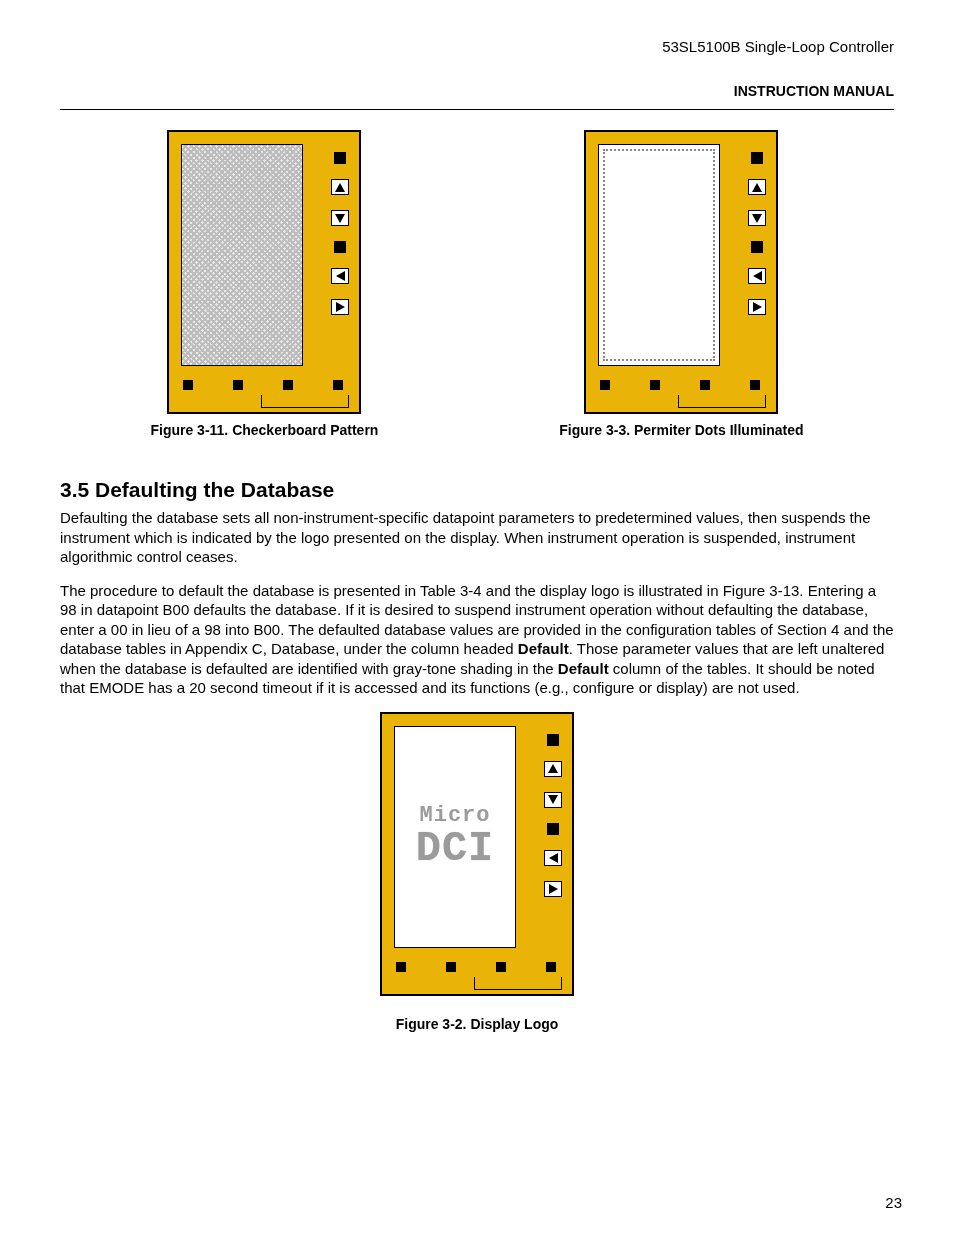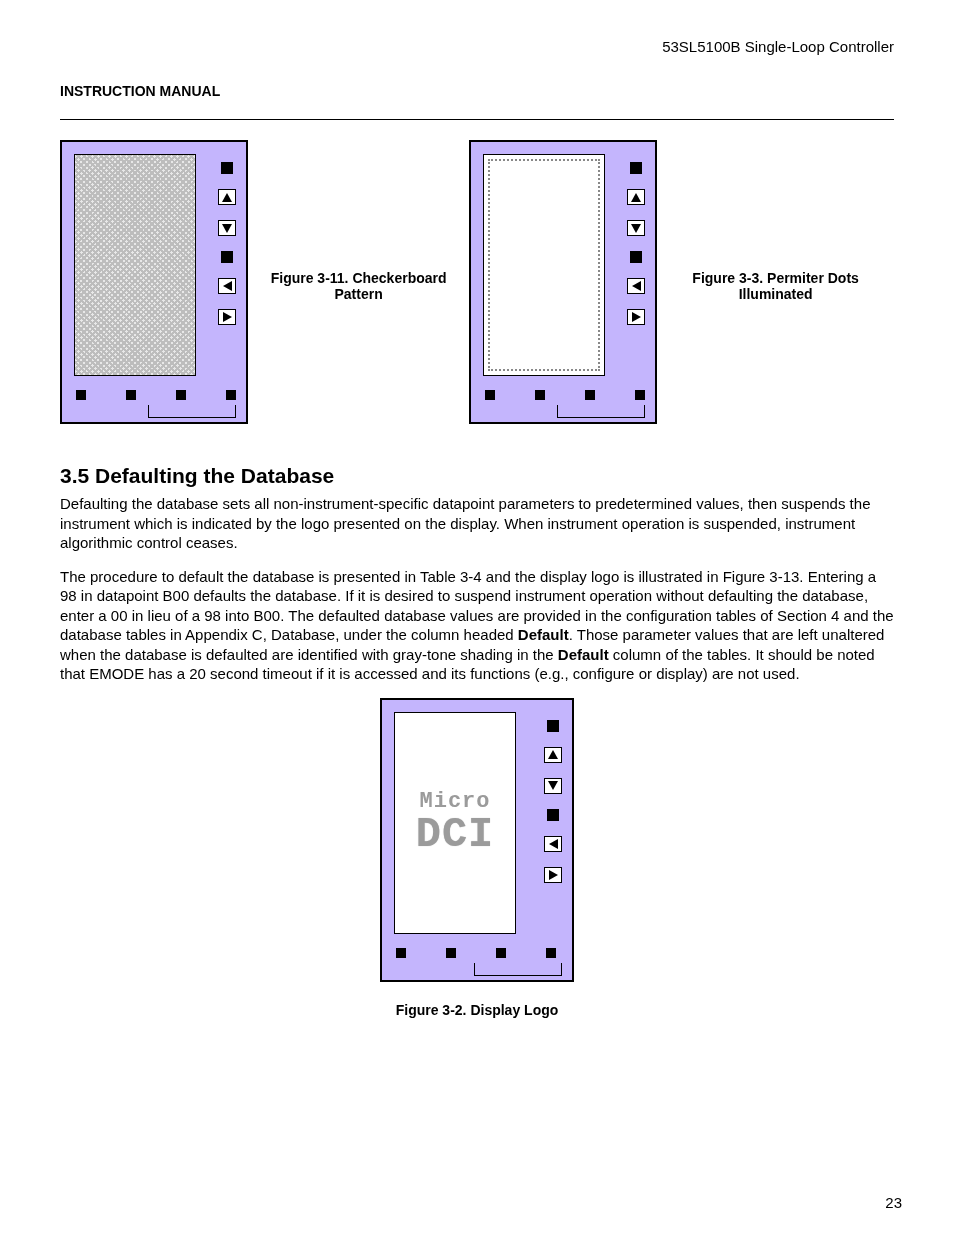--- a/index.html
+++ b/index.html
@@ -16,54 +16,54 @@
     position: relative;
     box-sizing: border-box;
     padding: 30px 60px 30px 60px;
   }
   .header-right {
     text-align: right;
     font-size: 15px;
     margin-top: 8px;
   }
   .header-subtitle {
-    text-align: left;
+    text-align: right;
     font-weight: bold;
     font-size: 14px;
     margin-top: 28px;
-    margin-bottom: 20px;
+    margin-bottom: 10px;
   }
   .hr {
     border: none;
     border-top: 1.5px solid #000;
     margin: 0 0 20px 0;
   }
   .figrow {
     display: flex;
     justify-content: space-around;
     margin-top: 10px;
   }
   .figcell {
     display: flex;
-    flex-direction: row;
+    flex-direction: column;
     align-items: center;
   }
   .figcaption {
     font-weight: bold;
     font-size: 14px;
     margin-top: 8px;
     text-align: center;
   }
   
   .faceplate {
     border: 2px solid #000;
     width: 190px;
     height: 280px;
     position: relative;
-    background: #c4b5fd;
+    background: #eab308;
   }
   .facescreen {
     position: absolute;
     left: 12px;
     top: 12px;
     width: 120px;
     height: 220px;
     border: 1px solid #000;
     background: #fff;
   }

